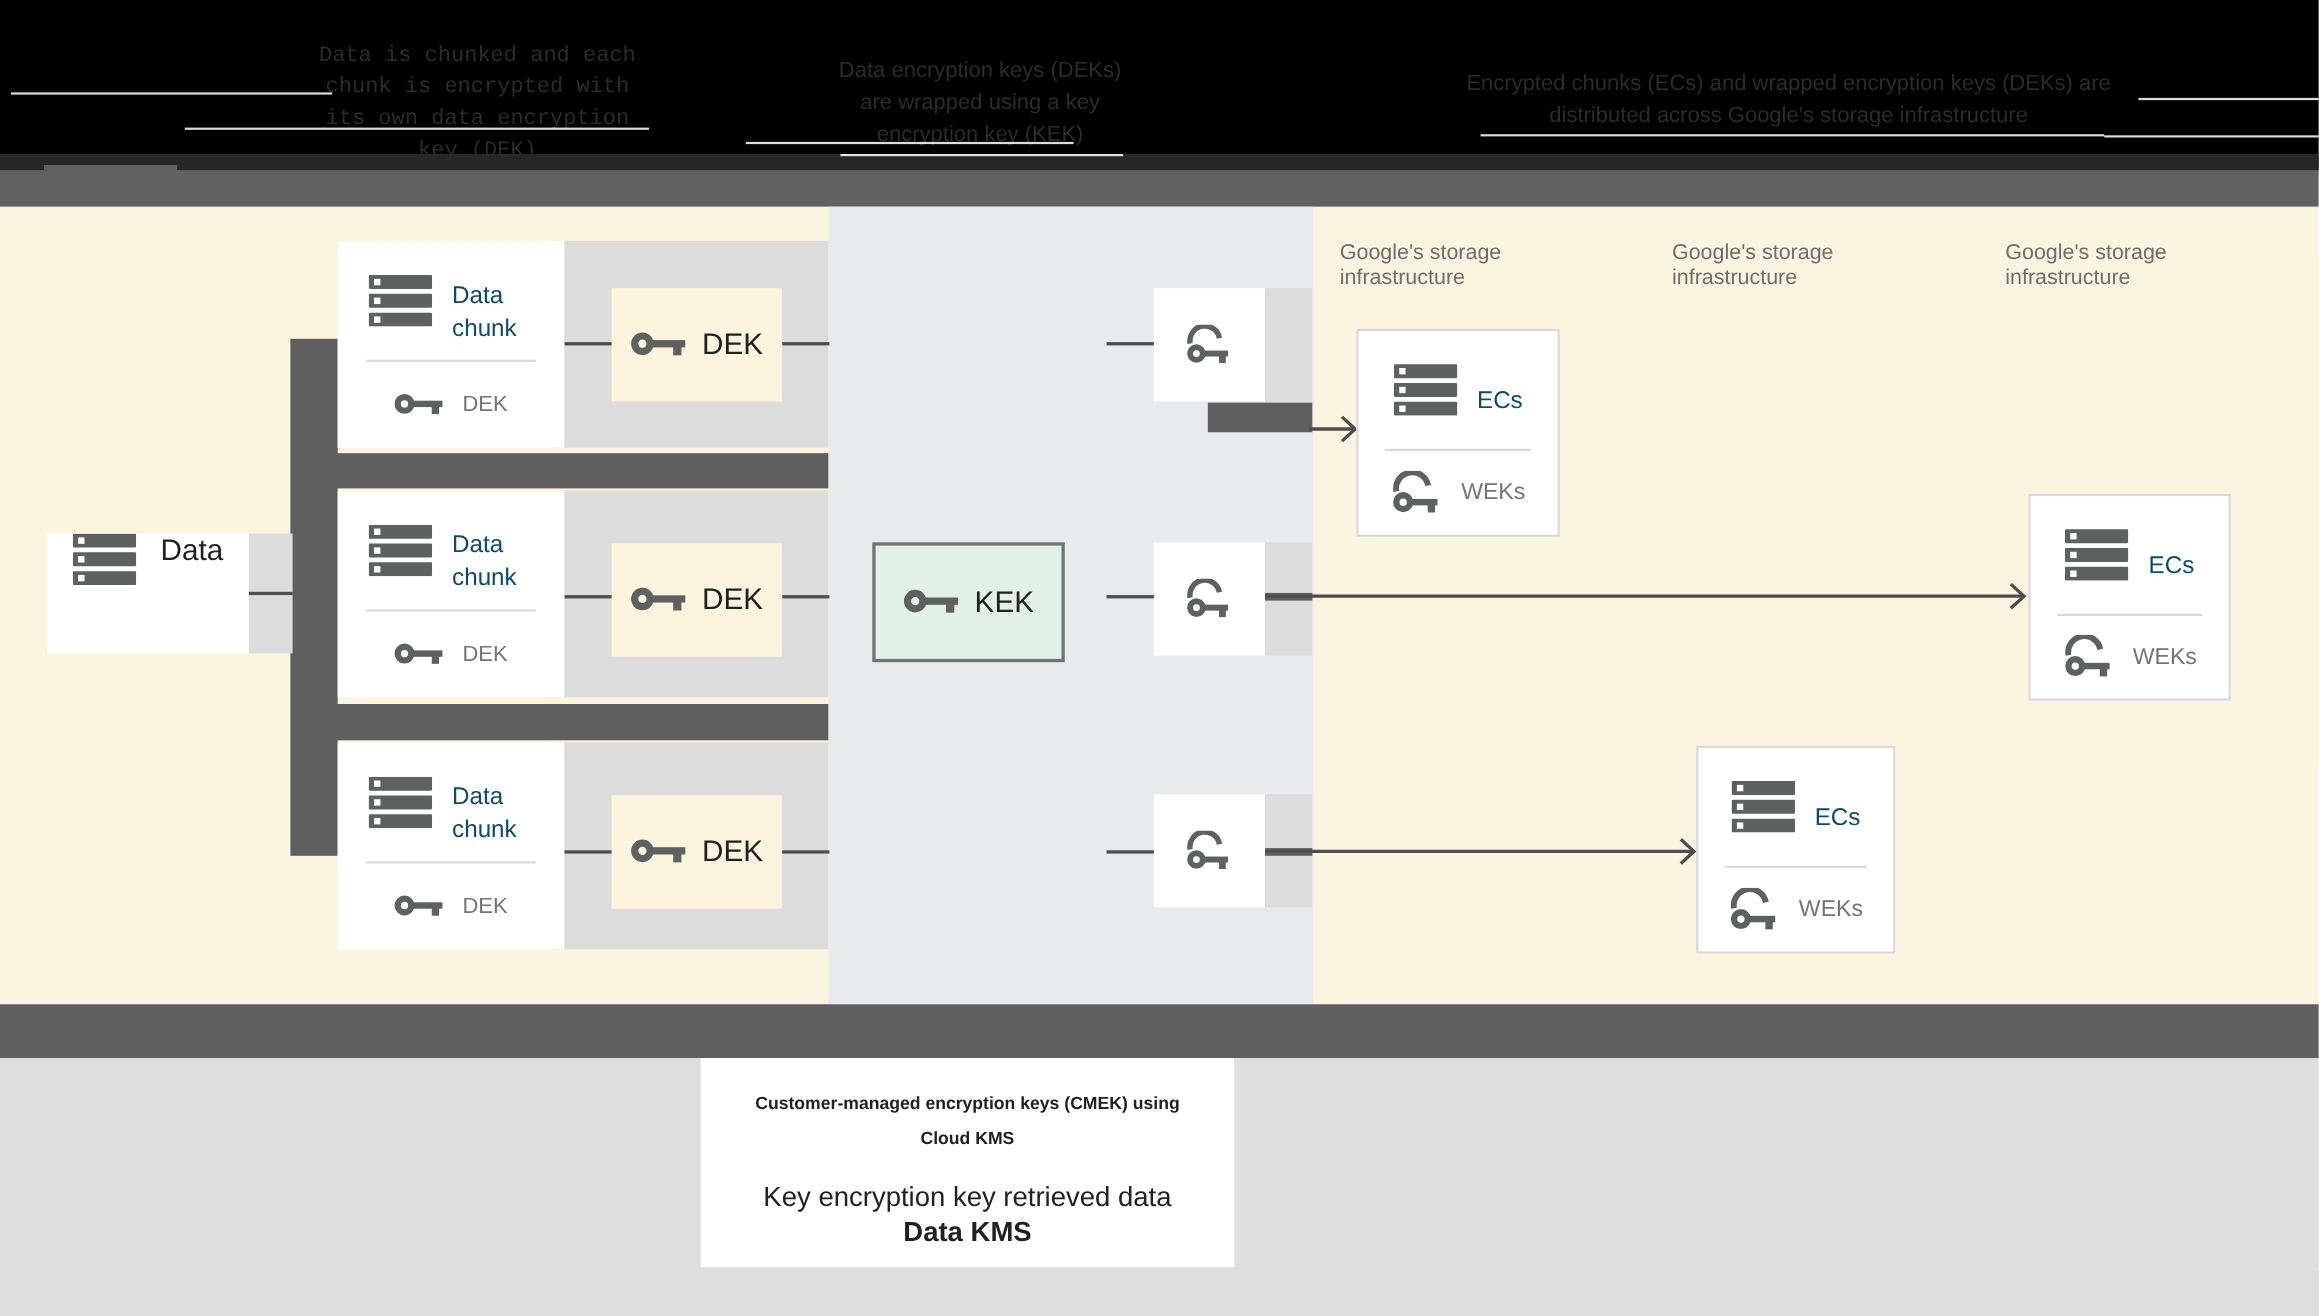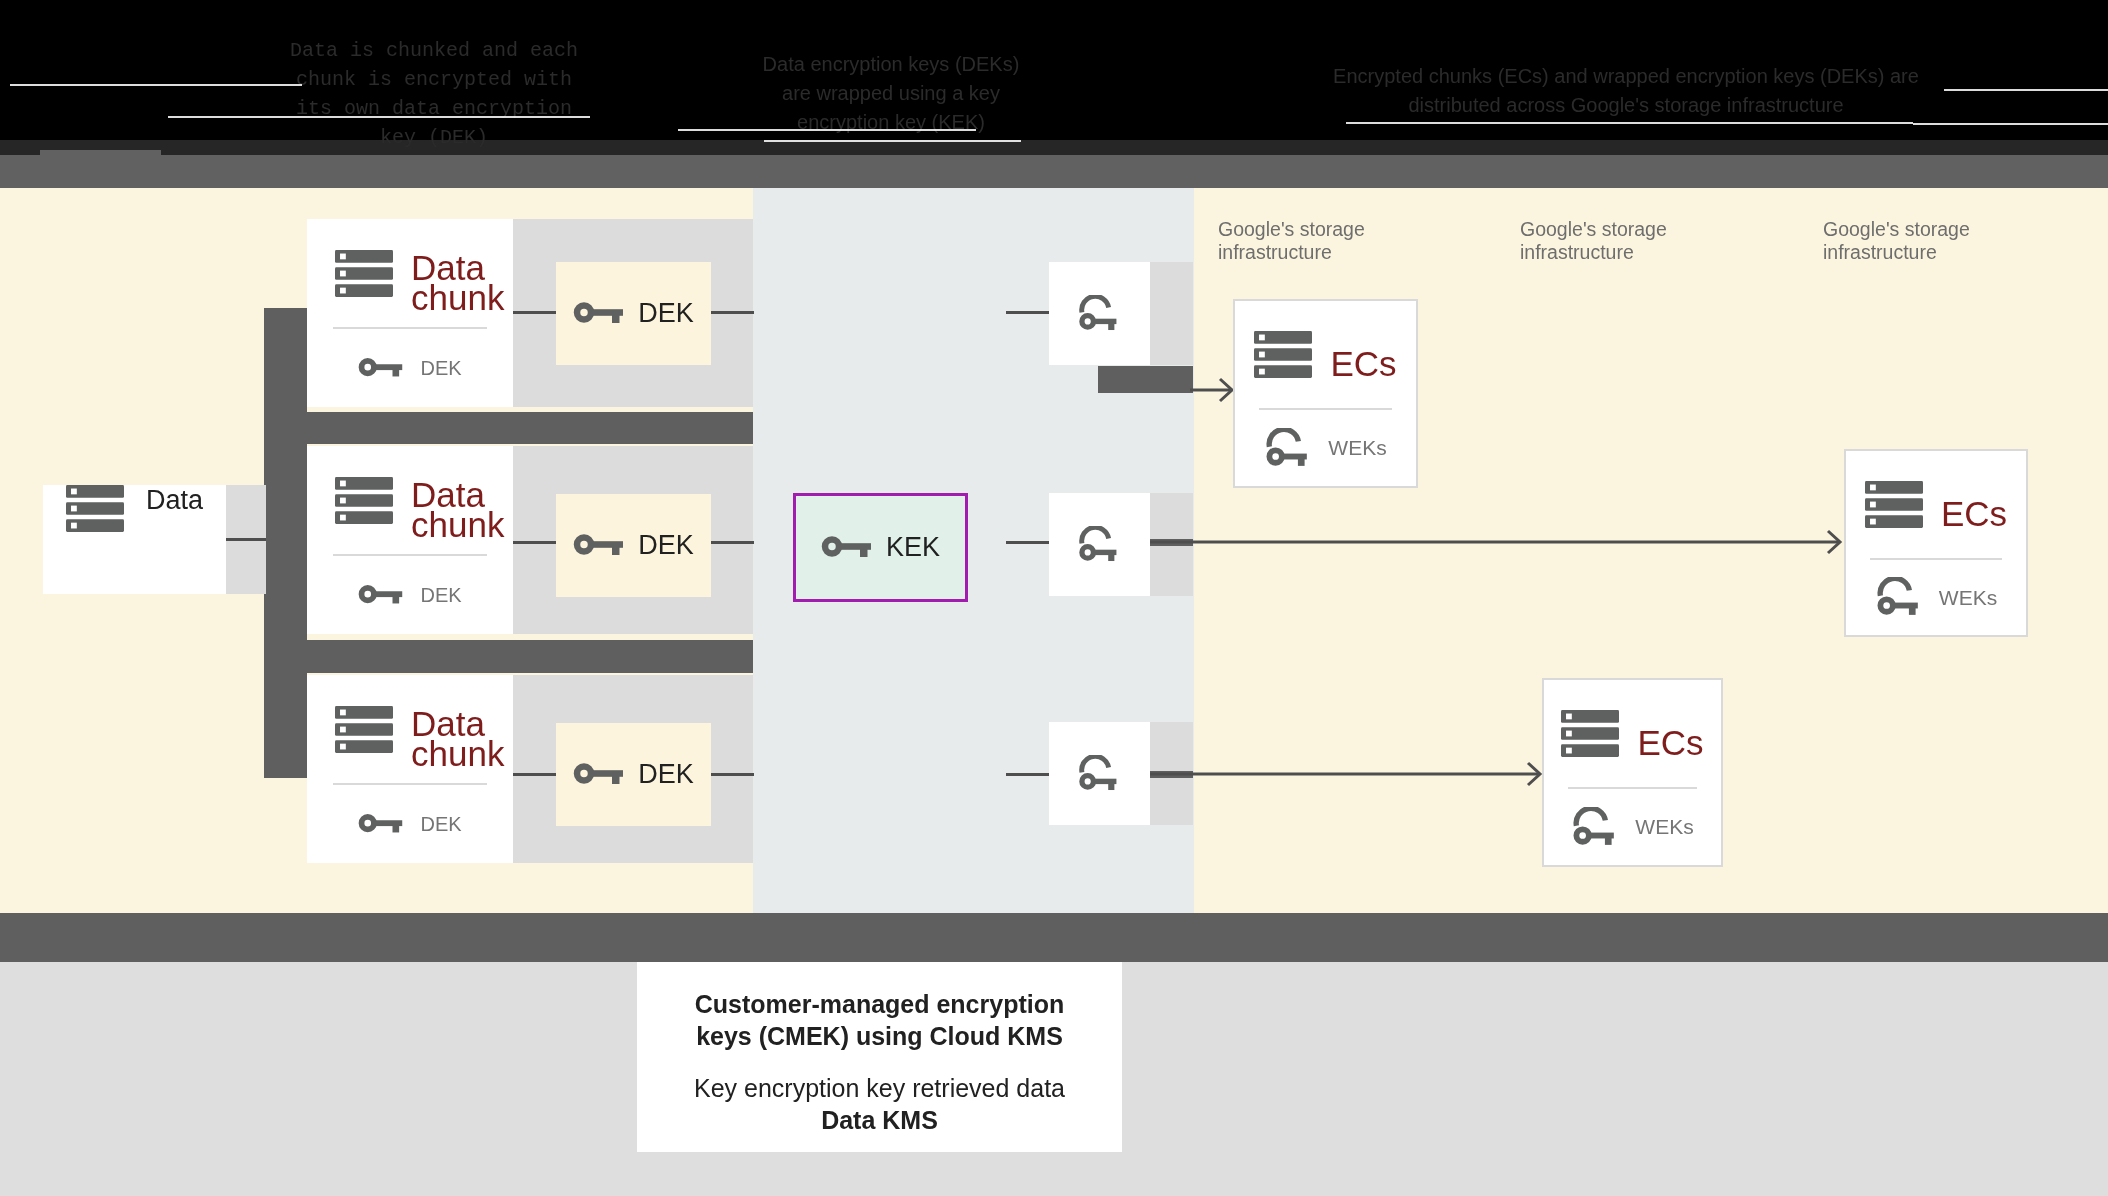--- a/index.html
+++ b/index.html
@@ -22,38 +22,38 @@
   .hstub{background:#616161;}
 
   
   .gray-dark{background:#5F5F5F;}
   .gray-band{background:#DCDCDC;}
   .line{background:#4E4E4E;height:3px;}
 
   
   .whitebox{background:#fff;}
   .dek-box{background:#FCF4DC;display:flex;align-items:center;justify-content:center;gap:13px;}
-  .kek-box{background:#E1F0E8;border:3px solid #a21caf;box-sizing:border-box;
+  .kek-box{background:#E1F0E8;border:3px solid #737373;box-sizing:border-box;
            display:flex;align-items:center;justify-content:center;gap:13px;}
   .key-box{background:#fff;display:flex;align-items:center;justify-content:center;}
   .ecs-box{background:#fff;border:2px solid #D9D9D9;box-sizing:border-box;}
   .card{display:flex;flex-direction:column;}
   .card .top{display:flex;align-items:center;justify-content:center;gap:18px;}
   .card .divider{border-top:2px solid #D9D9D9;margin:0 26px;}
   .card .bottom{flex:1;display:flex;align-items:center;justify-content:center;gap:16px;}
-  .lbl-dark{color:#7f1d1d;font-size:35px;line-height:30px;margin-top:19px;}
+  .lbl-dark{color:#0c4a6e;font-size:22px;line-height:30px;margin-top:19px;}
   .lbl-big{color:#212121;font-size:27px;}
   .lbl-gray{color:#757575;font-size:20px;}
   .lbl-gray2{color:#757575;font-size:21px;}
   .data-box{background:#fff;display:flex;align-items:flex-start;justify-content:center;gap:22px;}
   .zone-label{color:#6E6E6E;font-size:19.5px;line-height:23px;}
 
   
   .note-box{background:#fff;text-align:center;color:#212121;}
-  .note-title{font-weight:bold;font-size:25px;line-height:32px;width:420px;margin:26px auto 0;}
+  .note-title{font-weight:bold;font-size:16px;line-height:32px;width:420px;margin:26px auto 0;}
   .note-body{font-size:25px;line-height:32px;margin-top:20px;}
   .b{font-weight:bold;}
 
   svg.arrow{overflow:visible;}
   svg.arrow line,svg.arrow polyline{stroke:#4E4E4E;stroke-width:3;fill:none;}
 </style>
 </head>
 <body>
 
 <svg width="0" height="0" style="position:absolute" aria-hidden="true">

